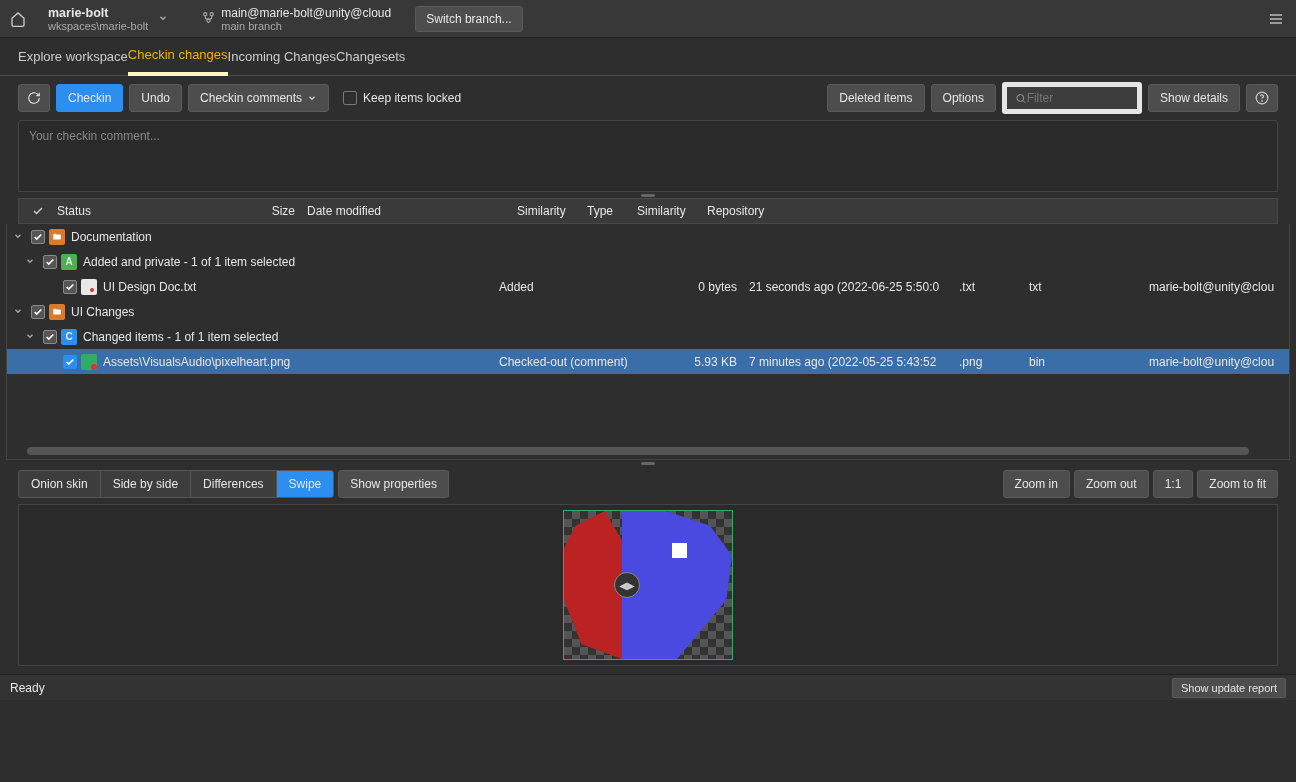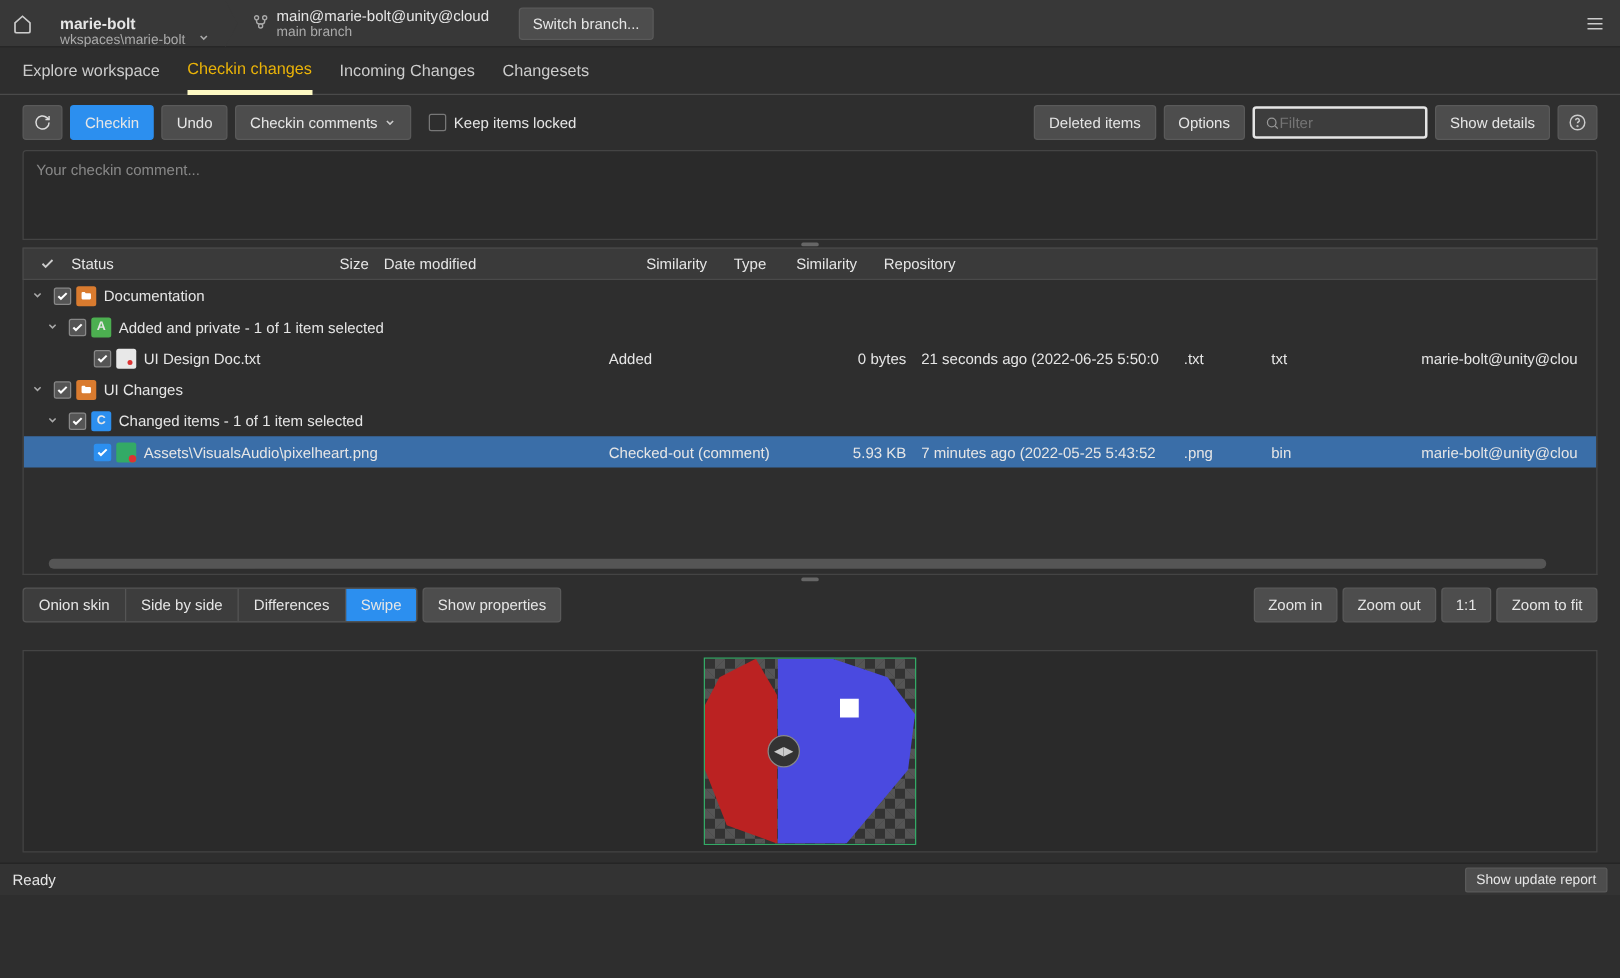--- a/index.html
+++ b/index.html
@@ -1,75 +1,75 @@
 <!DOCTYPE html>
 <html><head>
 <meta charset="utf-8">
 <style>
 *{box-sizing:border-box;margin:0;padding:0;font-family:-apple-system,BlinkMacSystemFont,"Segoe UI",Arial,sans-serif;font-size:12px;color:#e6e6e6}
 body{background:#2e2e2e;width:1296px;height:782px;overflow:hidden;display:flex;flex-direction:column}
 .topbar{height:38px;background:#383838;display:flex;align-items:center;border-bottom:1px solid #222}
 .home-btn{width:36px;height:38px;display:flex;align-items:center;justify-content:center;cursor:pointer}
-.ws-crumb{display:flex;align-items:flex-end;padding:0 12px;height:38px;position:relative}
+.ws-crumb{display:flex;align-items:center;padding:0 12px;height:38px;position:relative}
 .ws-crumb::after{content:"";position:absolute;right:-10px;top:0;width:0;height:0;border-top:19px solid transparent;border-bottom:19px solid transparent;border-left:10px solid #383838}
 .ws-name{font-weight:600;font-size:12.5px}
 .ws-path{font-size:11px;color:#aaa}
 .chev{margin-left:10px;color:#aaa}
 .branch-crumb{display:flex;align-items:center;padding:0 12px 0 22px;height:38px}
 .branch-icon{margin-right:6px;color:#aaa}
 .branch-name{font-weight:400}
 .branch-sub{font-size:11px;color:#aaa}
 .switch-btn{background:#4d4d4d;border:1px solid #5a5a5a;border-radius:3px;padding:5px 10px;margin-left:12px;cursor:pointer}
 .spacer{flex:1}
 .hamburger{width:40px;display:flex;align-items:center;justify-content:center;cursor:pointer}
-.tabs{height:38px;display:flex;align-items:center;padding:0 18px;gap:22px;border-bottom:1px solid #4a4a4a}
+.tabs{height:38px;display:flex;align-items:center;padding:0 18px;border-bottom:1px solid #4a4a4a}
 .tab{color:#ccc;padding:10px 0;cursor:pointer;font-size:13px}
 .tab.active{color:#eab308;border-bottom:4px solid #fef9c3;font-weight:400}
 .toolbar{height:44px;display:flex;align-items:center;padding:0 18px;gap:6px}
 .btn{background:#4d4d4d;border:1px solid #5a5a5a;border-radius:3px;padding:6px 11px;cursor:pointer;display:flex;align-items:center;gap:5px}
 .btn.primary{background:#2c8fef;border-color:#2c8fef}
 .btn.icon-only{padding:6px 8px}
 .chk{width:14px;height:14px;border:1px solid #777;border-radius:2px;display:inline-block;margin-right:6px}
 .keeplocked{display:flex;align-items:center;margin-left:8px;color:#ccc}
-.filter-wrap{display:flex;align-items:center;background:#3d3d3d;border:2px solid #e5e5e5;border-radius:3px;padding:4px 8px;width:140px}
+.filter-wrap{display:flex;align-items:center;background:#3d3d3d;border:5px solid #e5e5e5;border-radius:3px;padding:4px 8px;width:140px}
 .filter-input{background:transparent;border:none;outline:none;color:#ccc;width:100%}
 .comment-area{margin:0 18px;background:#2a2a2a;border:1px solid #444;border-radius:3px 3px 0 0;height:72px;padding:8px 10px;color:#888;font-size:12px}
 .splitter-h{height:6px;display:flex;align-items:center;justify-content:center}
 .splitter-h::after{content:"";width:14px;height:3px;background:#666;border-radius:2px}
 .table-head{display:flex;align-items:center;height:26px;background:#3a3a3a;margin:0 18px;border:1px solid #4a4a4a;padding:0 6px}
 .col{padding:0 6px;white-space:nowrap;overflow:hidden;text-overflow:ellipsis}
 .col-chk{width:26px;display:flex;justify-content:center}
 .col-item{flex:1;min-width:200px}
 .col-status{width:180px}
 .col-size{width:70px;text-align:right}
 .col-date{width:210px}
 .col-ext{width:70px}
 .col-type{width:50px}
 .col-sim{width:70px}
 .col-repo{width:140px}
 .sort-ind{margin-left:auto;padding-right:8px;color:#aaa}
-.tree{margin:0 18px;background:#2e2e2e;border:1px solid #444;border-top:none;height:236px;overflow:auto;position:relative}
+.tree{margin:0 6px;background:#2e2e2e;border:1px solid #444;border-top:none;height:236px;overflow:auto;position:relative}
 .row{display:flex;align-items:center;height:25px;padding:0 6px}
 .row.selected{background:#3a6ea8}
 .caret{width:14px;color:#aaa;cursor:pointer}
 .rchk{width:14px;height:14px;border:1px solid #888;border-radius:2px;display:flex;align-items:center;justify-content:center;background:#555;margin:0 4px}
 .rchk svg{display:block}
 .indent1{padding-left:18px}
 .indent2{padding-left:38px}
 .badge{width:16px;height:16px;border-radius:2px;display:inline-flex;align-items:center;justify-content:center;font-size:10px;font-weight:700;margin-right:6px}
 .badge.folder{background:#d97b2f}
 .badge.A{background:#4caf50}
 .badge.C{background:#2c8fef}
 .fileicon{width:16px;height:16px;margin-right:6px;display:inline-flex;align-items:center;justify-content:center;background:#ddd;border-radius:2px}
 .fileicon.txt{background:#e8e8e8}
 .fileicon.txt::after{content:"";width:4px;height:4px;border-radius:50%;background:#d33;position:relative;top:3px;left:3px}
 .fileicon.img{background:#3a6;position:relative}
 .fileicon.img::after{content:"";position:absolute;right:0;bottom:0;width:6px;height:6px;background:#d33;border-radius:50%}
 .hscroll{position:absolute;bottom:4px;left:20px;right:40px;height:8px;background:#555;border-radius:4px}
-.diff-toolbar{margin:4px 18px 16px;display:flex;align-items:center;gap:4px}
+.diff-toolbar{margin:4px 18px 0;display:flex;align-items:center;gap:4px}
 .seg{display:flex;background:#3d3d3d;border:1px solid #555;border-radius:3px;overflow:hidden}
 .seg .sbtn{padding:6px 12px;cursor:pointer;border-right:1px solid #555}
 .seg .sbtn:last-child{border-right:none}
 .seg .sbtn.active{background:#2c8fef}
 .diff-view{margin:6px 18px 8px;height:162px;background:#2a2a2a;border:1px solid #444;display:flex;align-items:center;justify-content:center;position:relative}
 .heart-box{width:170px;height:150px;border:1px solid #3a6;position:relative;overflow:hidden}
 .checker{position:absolute;inset:0;background:
   linear-gradient(45deg,#555 25%,transparent 25%),linear-gradient(-45deg,#555 25%,transparent 25%),
   linear-gradient(45deg,transparent 75%,#555 75%),linear-gradient(-45deg,transparent 75%,#555 75%);
   background-size:16px 16px;background-position:0 0,0 8px,8px -8px,-8px 0;background-color:#333}

